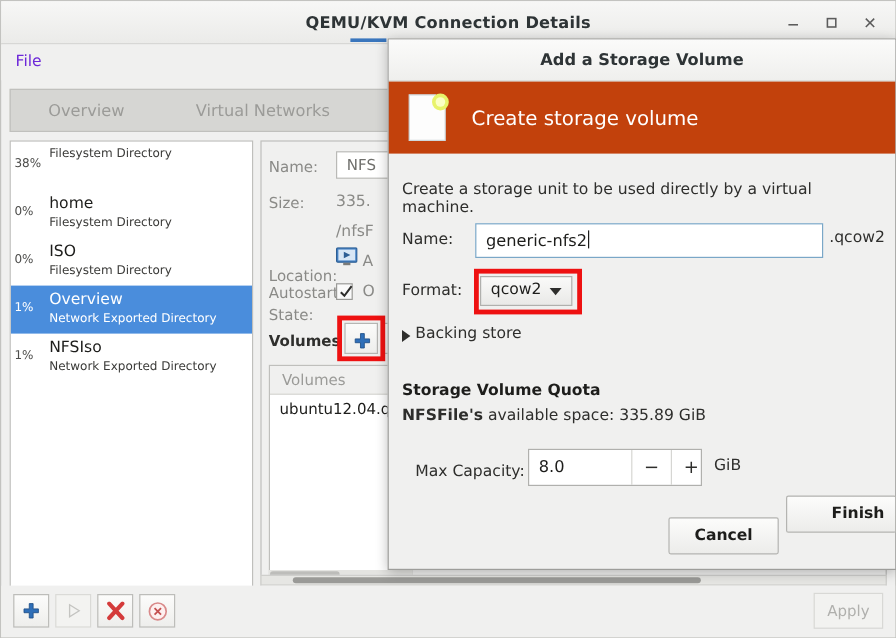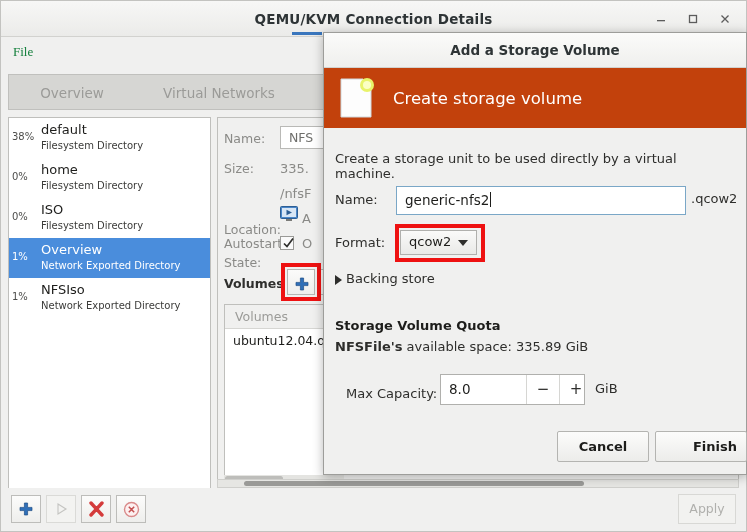--- a/index.html
+++ b/index.html
@@ -36,21 +36,21 @@
     color: #5c5c5c; font-size: 13px; line-height: 1;
   }
   .win-btn svg { display:block; }
 
   .menubar {
     position: absolute; left: 0; top: 36px; right: 0; height: 30px;
     background: #f0f0ef;
   }
   .menu-item {
     position: absolute; left: 8px; top: 7px;
-    font-size: 13px; color: #15803d; padding: 0 4px; font-family: Liberation Serif, serif;
+    font-size: 13px; color: #6d28d9; padding: 0 4px;
   }
 
   .tabstrip {
     position: absolute; left: 7px; top: 73px; right: 7px; height: 36px;
     background: #d6d6d3;
     border: 1px solid #c0c0bd;
     box-sizing: border-box;
   }
   .tab {
     position: absolute; top: 0; height: 36px; line-height: 36px;
@@ -260,21 +260,21 @@
   .spinner .plus  { position: absolute; left: 126px; top: 5px; font-size: 15px; color: #2e2e2c; width: 18px; text-align:center;}
   .unit-gib { position: absolute; left: 271px; top: 348px; font-size: 13px; color: #2e2e2c; }
 
   .dlg-btn {
     position: absolute; height: 31px; width: 92px;
     background: linear-gradient(180deg,#fcfcfb,#ececea);
     border: 1px solid #b4b4b1; box-sizing: border-box; border-radius: 2px;
     font-size: 13px; color: #1d1d1b; text-align: center; line-height: 29px; font-weight: bold;
   }
   .btn-cancel { left: 233px; top: 398px; }
-  .btn-finish { left: 331px; top: 398px; padding-left: 28px; }
+  .btn-finish { left: 331px; top: 380px; padding-left: 28px; }
 </style>
 </head>
 <body>
 
 <div id="root">
 
   <div class="main-window">
 
     <div class="titlebar">
       <div class="titlebar-title">QEMU/KVM Connection Details</div>
@@ -304,21 +304,20 @@
     <div class="tabstrip">
       <div class="tab tab-networks">Virtual Networks</div>
       <div class="tab tab-overview">Overview</div>
       <div class="tab tab-storage">Storage</div>
     </div>
     <div class="tab-underline"></div>
 
     <div class="pool-list">
       <div class="pool-row">
         <div class="pool-pct">38%</div>
-        <div class="pool-name">default</div>
         <div class="pool-type">Filesystem Directory</div>
       </div>
       <div class="pool-row">
         <div class="pool-pct">0%</div>
         <div class="pool-name">home</div>
         <div class="pool-type">Filesystem Directory</div>
       </div>
       <div class="pool-row">
         <div class="pool-pct">0%</div>
         <div class="pool-name">ISO</div>

